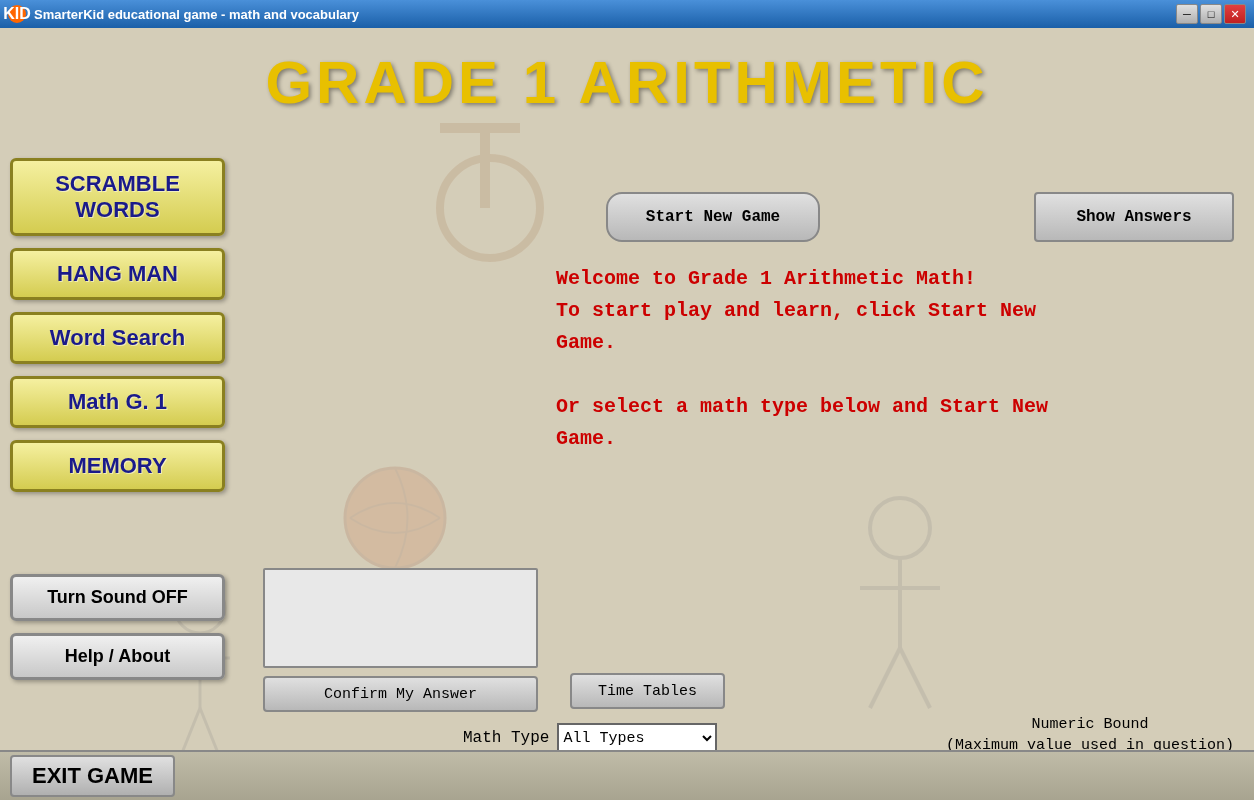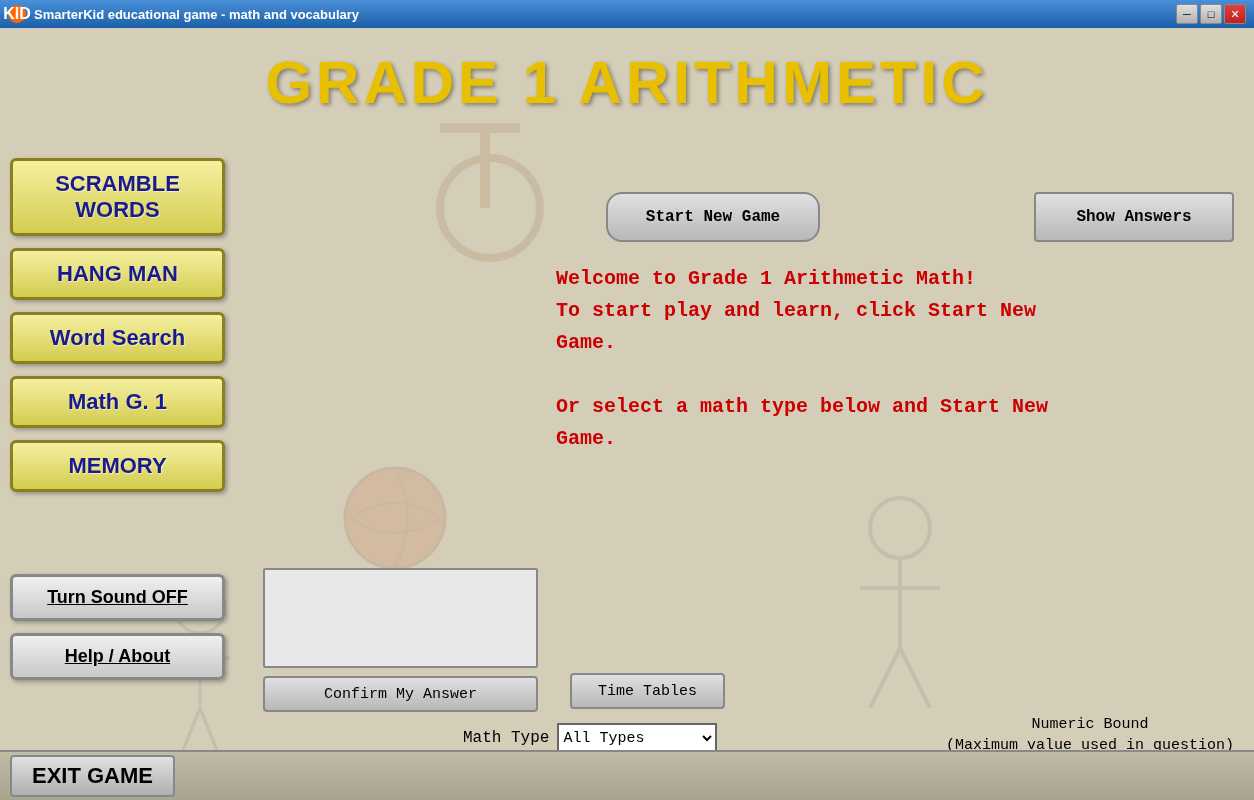--- a/index.html
+++ b/index.html
@@ -284,21 +284,20 @@
 
     
     .left-bottom {
       position: absolute;
       left: 10px;
       bottom: 120px;
       display: flex;
       flex-direction: column;
       gap: 12px;
       width: 215px;
-      text-decoration: underline;
     }
 
     .sound-btn, .help-btn {
       background: linear-gradient(to bottom, #f0f0f0, #c8c8c8);
       border: 3px solid #888;
       border-radius: 6px;
       padding: 10px 14px;
       font-size: 18px;
       font-weight: bold;
       color: #000;

